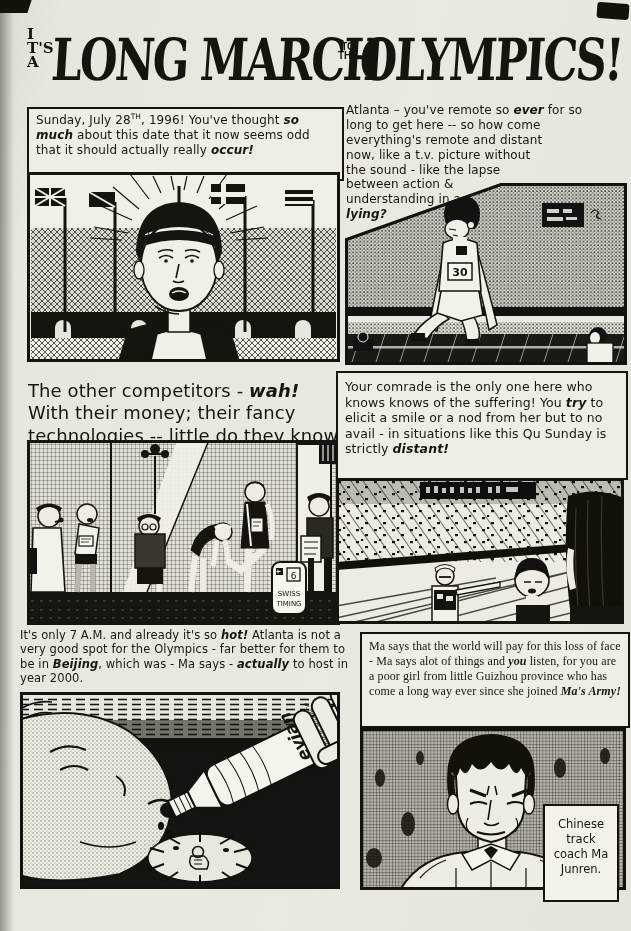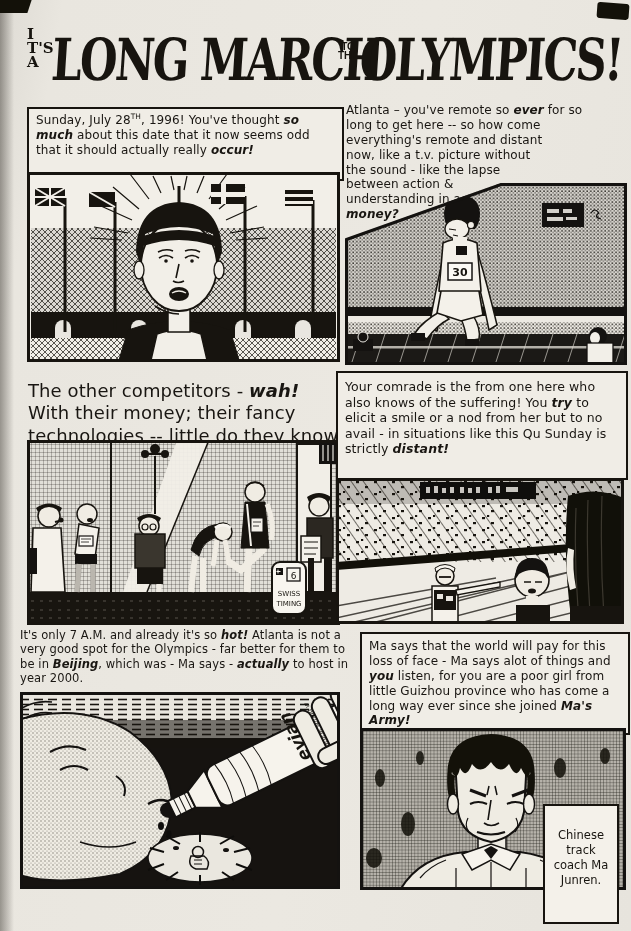--- a/index.html
+++ b/index.html
@@ -29,34 +29,34 @@
   .cap .em{font-weight:bold;font-style:italic;}
   .cap sup{font-size:.62em;}
   .boxed{border:2px solid #17140f;background:#f0ede6;padding:3px 7px 16px;}
   .cap1{left:27px;top:107px;width:299px;min-height:51px;}
   .cap2{left:346px;top:103px;width:280px;}
   .cap2 .spacer{float:right;width:168px;height:76px;margin-top:60px;
     shape-outside:polygon(100% 0,0 100%,100% 100%);shape-margin:6px;}
   .cap3{left:28px;top:380px;width:312px;font-size:18px;}
   .cap4{left:336px;top:371px;width:274px;min-height:93px;font-size:12.5px;padding:6px 7px;}
   .cap5{left:20px;top:628px;width:338px;font-size:11.5px;}
-  .cap6{left:360px;top:632px;width:252px;min-height:82px;padding:5px 7px;}
+  .cap6{left:360px;top:632px;width:252px;min-height:82px;padding:5px 7px;font-family:Liberation Serif, serif;}
   
   .art{position:absolute;}
   .art svg{display:block;}
   .a1{left:27px;top:172px;}
   .a2{left:345px;top:183px;text-decoration:underline;}
   .a3{left:27px;top:440px;}
   .a4{left:336px;top:478px;}
   .a5{left:20px;top:692px;}
   .a6{left:360px;top:728px;}
   svg text{font-family:"DejaVu Sans","Liberation Sans",sans-serif;fill:#17140f;}
   .coach-box{position:absolute;left:183px;top:76px;width:66px;height:72px;
     background:#f4f1ea;border:2px solid #17140f;font-size:11.5px;line-height:1.3;
-    text-align:center;padding:22px 3px;}
+    text-align:center;padding:11px 3px;}
 </style>
 </head>
 <body>
 
 <div class="page">
   <div class="binding-shadow"></div>
   <div class="mark-tl"></div>
   <div class="mark-tr"></div>
 
   <div class="t-prefix">IT'S A</div>
@@ -129,21 +129,21 @@
         <circle cx="139" cy="89" r="1.8" fill="#17140f"></circle>
           <circle cx="165" cy="89" r="1.8" fill="#17140f"></circle>
         <ellipse cx="152" cy="122" rx="10" ry="7" fill="#17140f"></ellipse>
         <path d="M145 121q7 -4 14 0" stroke="#f2efe8" stroke-width="1.4" fill="none"></path>
       </g>
       <rect x="1.5" y="1.5" width="310" height="187" fill="none" stroke="#17140f" stroke-width="3"></rect>
     </svg>
   </div>
 
   <div class="cap cap2">
-    <span class="spacer"></span><span><span>Atlanta – you've remote so </span><span class="em">ever</span><span> for so long to get here -- so how come everything's remote and distant now, like a t.v. picture without the sound - like the lapse between action &amp; understanding in a </span><span class="em">money?</span></span>
+    <span class="spacer"></span><span><span>Atlanta – you've remote so </span><span class="em">ever</span><span> for so long to get here -- so how come everything's remote and distant now, like a t.v. picture without the sound - like the lapse between action &amp; understanding in a </span><span class="em">lying?</span></span>
   </div>
   <div class="art a2">
     <svg width="282" height="182" viewBox="0 0 282 182">
       <defs>
         <pattern id="p2d" width="3.6" height="3.6" patternUnits="userSpaceOnUse">
           <circle cx="1" cy="1" r="0.85" fill="#17140f"></circle>
             <circle cx="2.8" cy="2.6" r="0.6" fill="#17140f"></circle>
         </pattern>
         <clipPath id="p2c">
             <path d="M0 56L156 0H282V182H0Z"></path>
@@ -291,21 +291,21 @@
         <path d="M251 129.5v4M249.5 131.5h4" stroke="#f8f5ef" stroke-width="1"></path>
         <rect x="260" y="128" width="13" height="13" fill="none" stroke="#141210" stroke-width="1.3"></rect>
         <text x="266.5" y="138.5" font-size="9" text-anchor="middle">6</text>
         <text x="262" y="156" font-size="7" text-anchor="middle">SWISS</text>
         <text x="262" y="166" font-size="7" text-anchor="middle">TIMING</text>
       </g>
       <rect x="1.5" y="1.5" width="310" height="182" fill="none" stroke="#17140f" stroke-width="3"></rect>
     </svg>
   </div>
 
-  <div class="cap cap4 boxed"><span>Your comrade is the from one here who also knows of the suffering! You </span><span class="em">try</span><span> to elicit a smile or a nod from her but to no avail - in situations like this Qu Sunday is strictly </span><span class="em">distant!</span></div>
+  <div class="cap cap4 boxed"><span>Your comrade is the only one here who knows knows of the suffering! You </span><span class="em">try</span><span> to elicit a smile or a nod from her but to no avail - in situations like this Qu Sunday is strictly </span><span class="em">distant!</span></div>
   <div class="art a4">
     <svg width="288" height="146" viewBox="0 0 288 146">
       <defs>
         <pattern id="p4d" width="10" height="10" patternUnits="userSpaceOnUse" patternTransform="rotate(-35)">
           <line x1="0" y1="0" x2="0" y2="10" stroke="#2a2722" stroke-width="1.3"></line>
         </pattern>
         <pattern id="p4s" width="18" height="12" patternUnits="userSpaceOnUse">
           <rect x="2" y="3" width="3" height="2.2" fill="#17140f"></rect>
           <rect x="11" y="8" width="3" height="2.2" fill="#17140f"></rect>
           <rect x="7" y="1" width="2.2" height="2" fill="#17140f"></rect>

